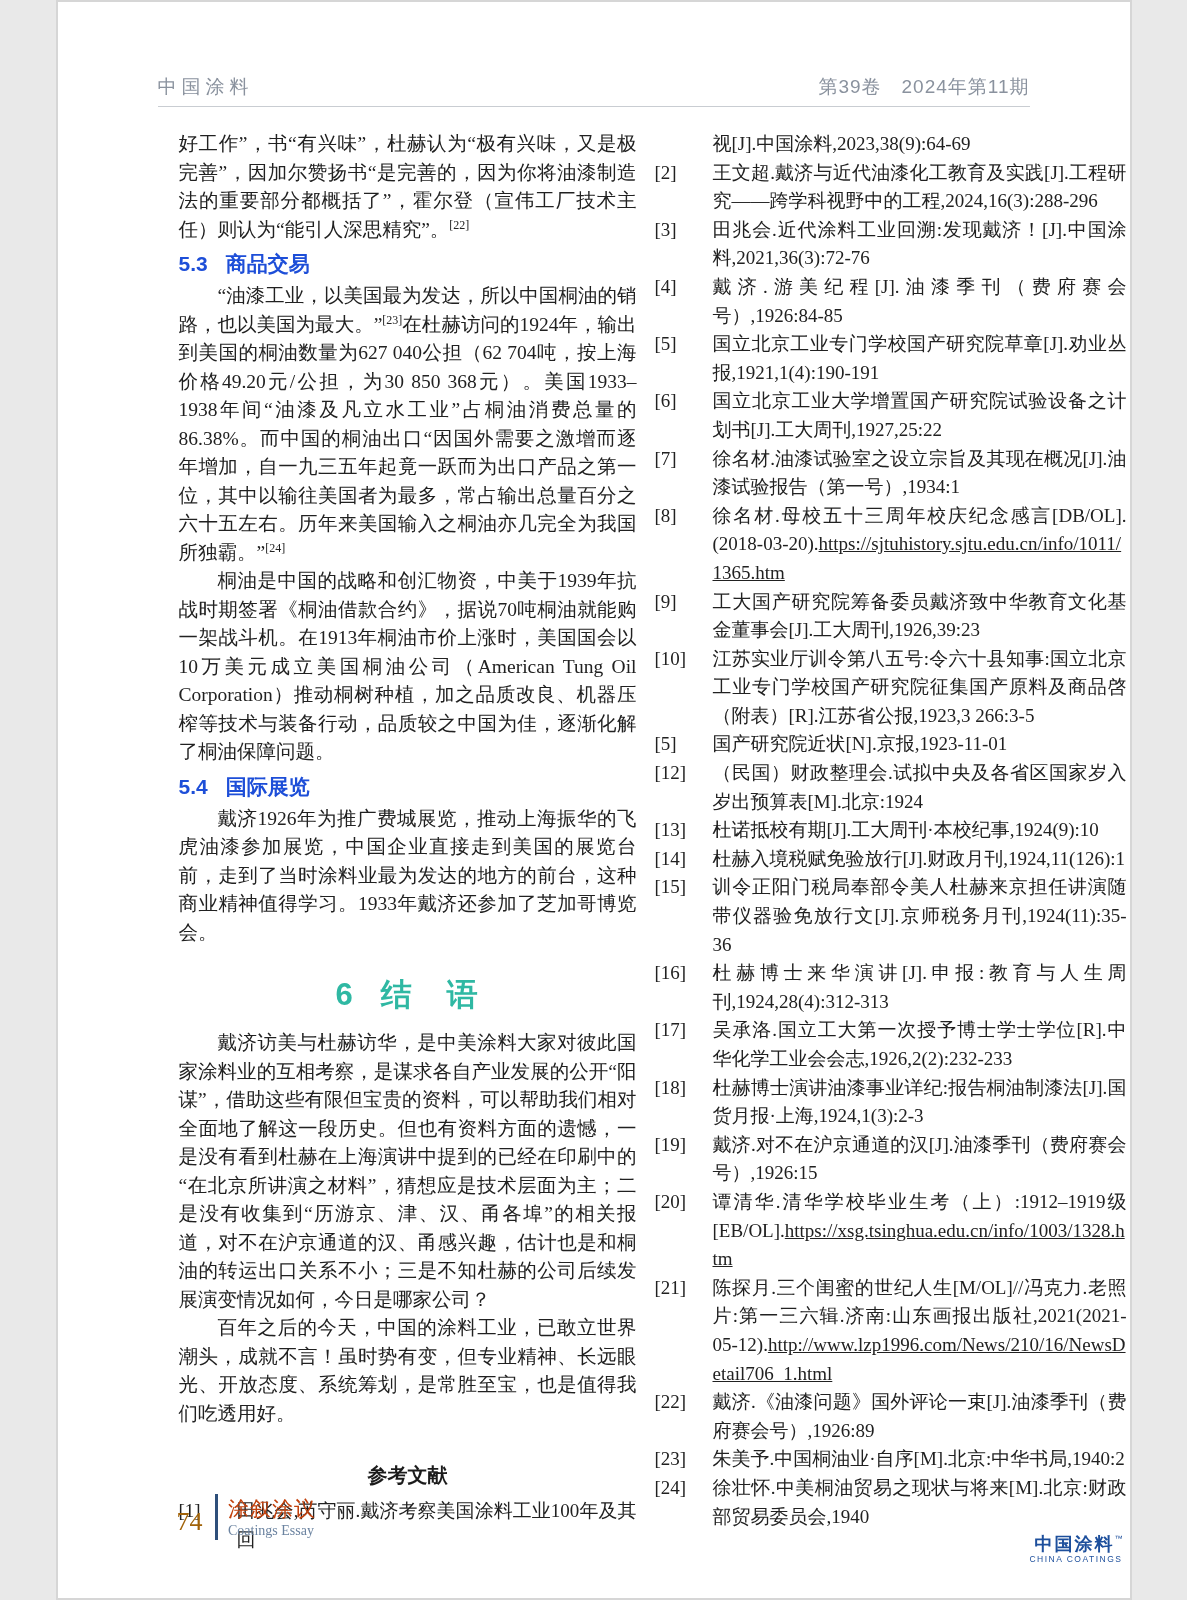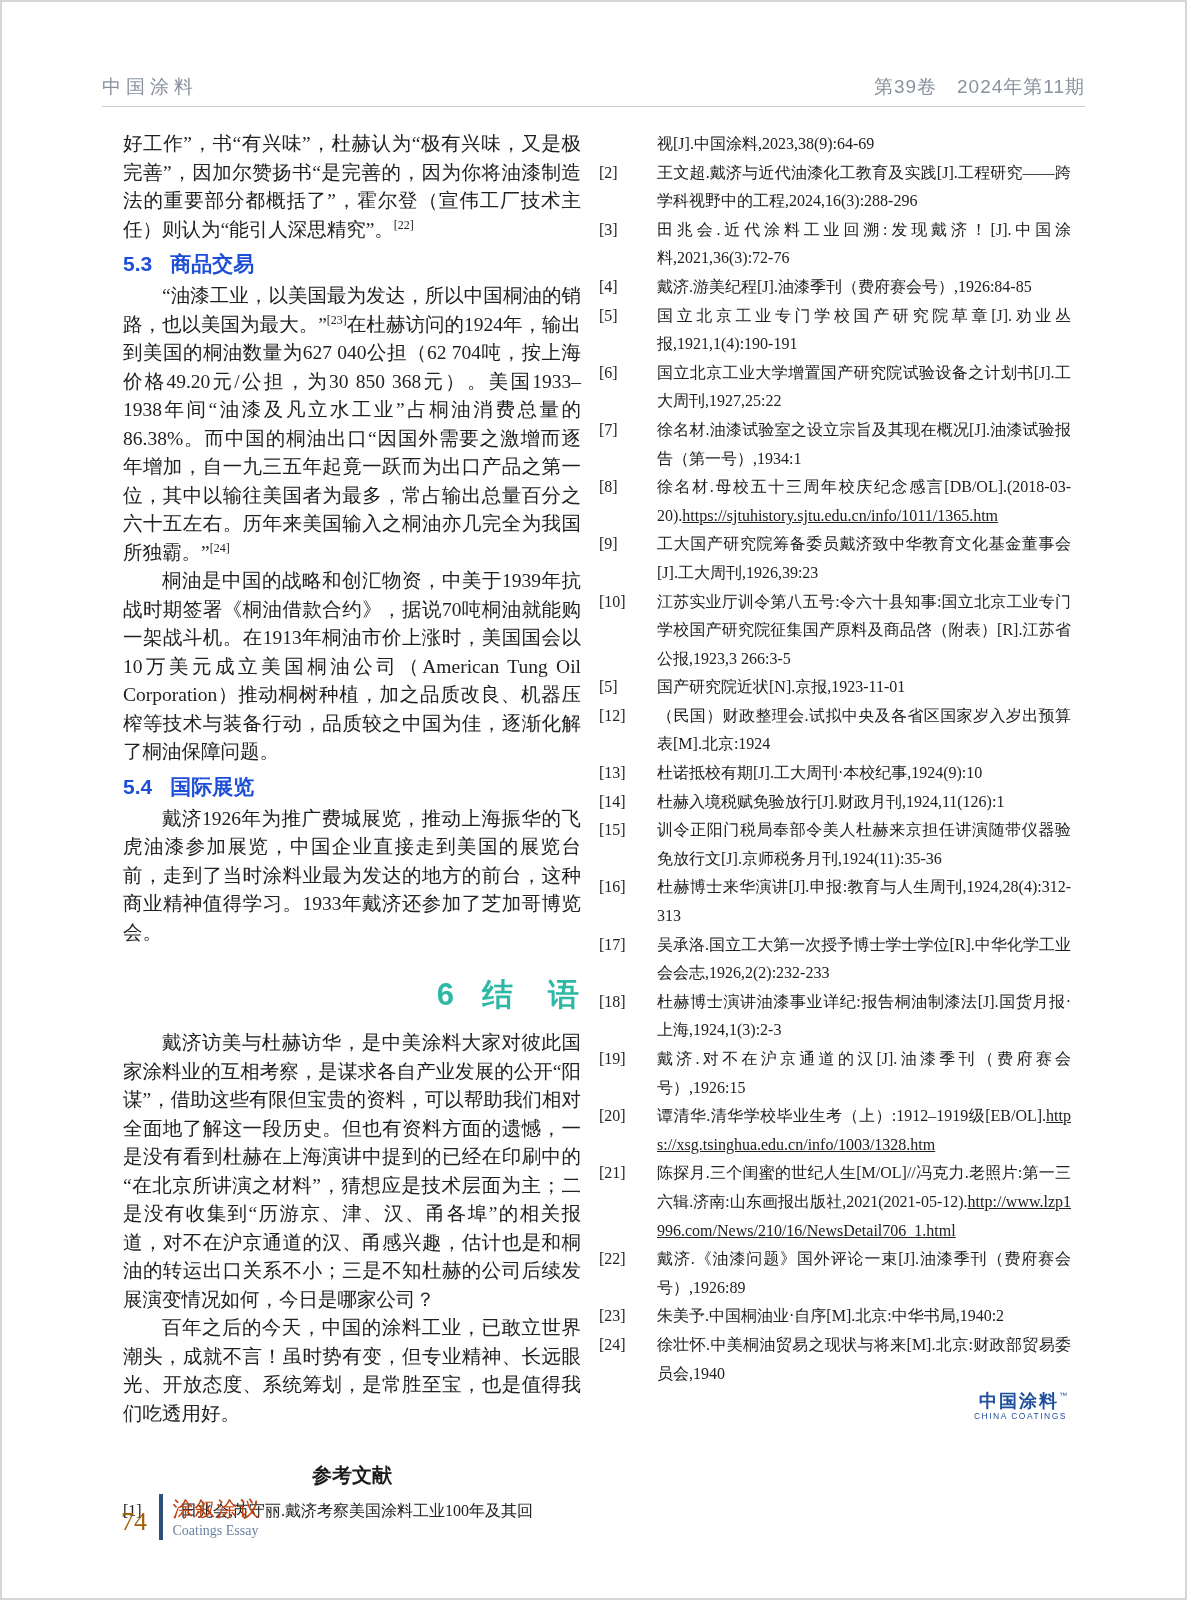--- a/index.html
+++ b/index.html
@@ -1,18 +1,18 @@
 <!DOCTYPE html>
 <html lang="zh"><head>
 <meta charset="utf-8">
 <style>
   html,body{margin:0;padding:0;background:#e9e9e9;}
   .page{
     position:relative;
-    width:1187px;height:1600px;
+    width:1076px;height:1600px;
     margin:0 auto;
     background:#ffffff;
     border:2px solid #d6d6d6;
     box-sizing:border-box;
     font-family:"Liberation Serif","DejaVu Serif",serif;
     color:#212121;
     overflow:hidden;
   }
   
   .runhead{
@@ -39,30 +39,30 @@
     margin:5px 0 3px 0;
     font-family:"Liberation Sans","DejaVu Sans",sans-serif;
     font-weight:bold;color:#1d4ed8;font-size:21px;line-height:30px;
     text-align:left;
   }
   .sec .num{margin-right:18px;}
   .chapter{
     margin:30px 0 16px 0;
     font-family:"Liberation Sans","DejaVu Sans",sans-serif;
     font-weight:bold;color:#2fb8a3;font-size:31px;line-height:36px;
-    text-align:right;letter-spacing:2px;
+    text-align:center;letter-spacing:2px;
   }
   .chapter .num{margin-right:26px;}
   
   .ref-heading{
     margin-top:34px;margin-bottom:8px;
     text-align:center;font-weight:bold;font-size:20px;
     font-family:"Liberation Sans","DejaVu Sans",sans-serif;color:#1b1b1b;
   }
-  .ref{display:flex;font-size:16px;line-height:28.6px;}
+  .ref{display:flex;font-size:19px;line-height:28.6px;}
   .rid{flex:0 0 58px;}
   .rtext{flex:1;text-align:justify;}
   .cont-line{padding-left:58px;}
   .rlink{text-decoration:underline;word-break:break-all;}
   
   .logo{
     margin-top:4px;text-align:right;padding-right:4px;
     font-family:"Liberation Sans","DejaVu Sans",sans-serif;color:#1d4f9c;
     line-height:1.1;
   }

